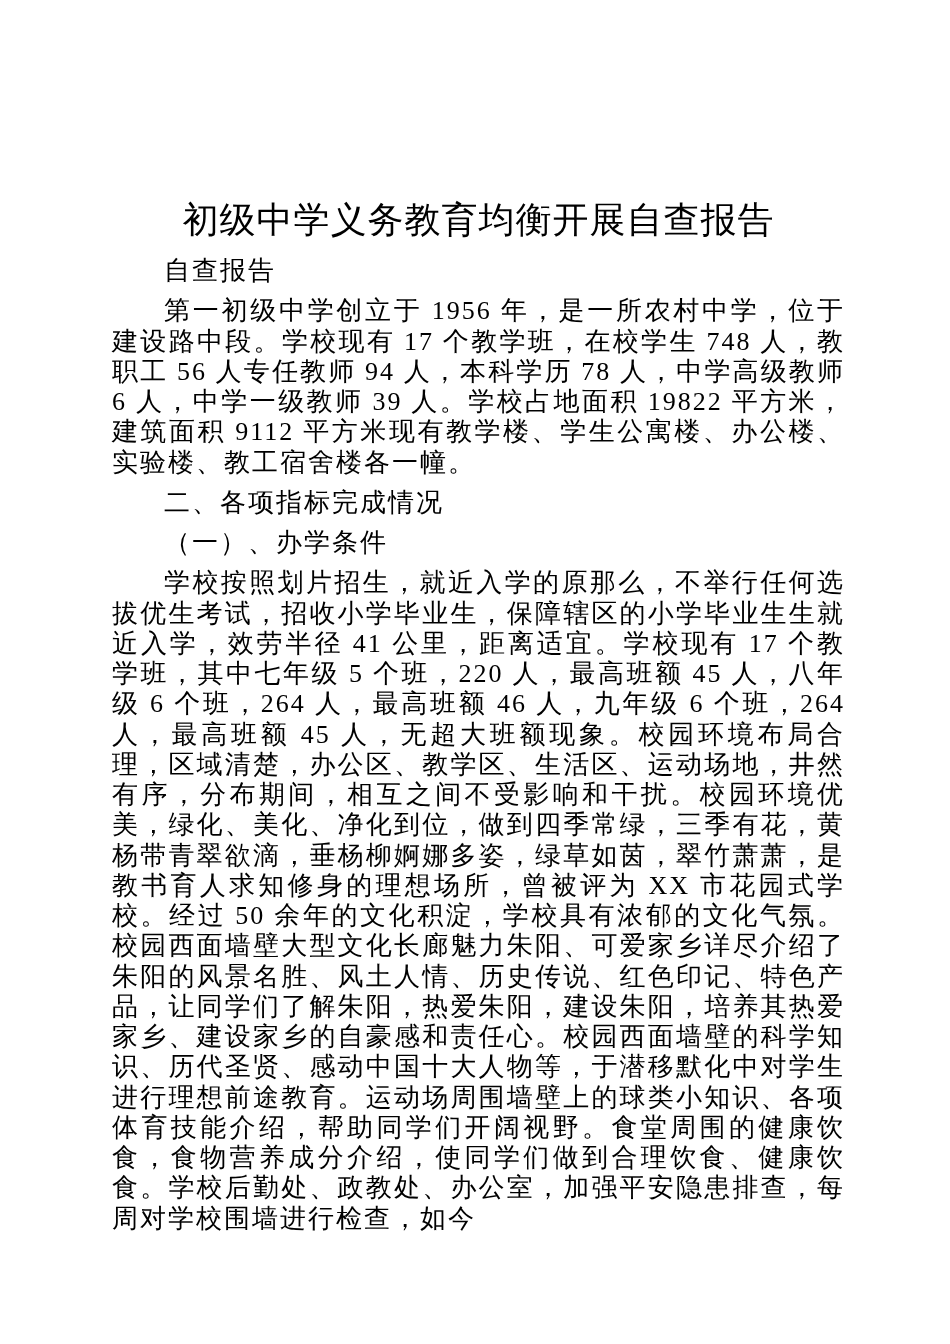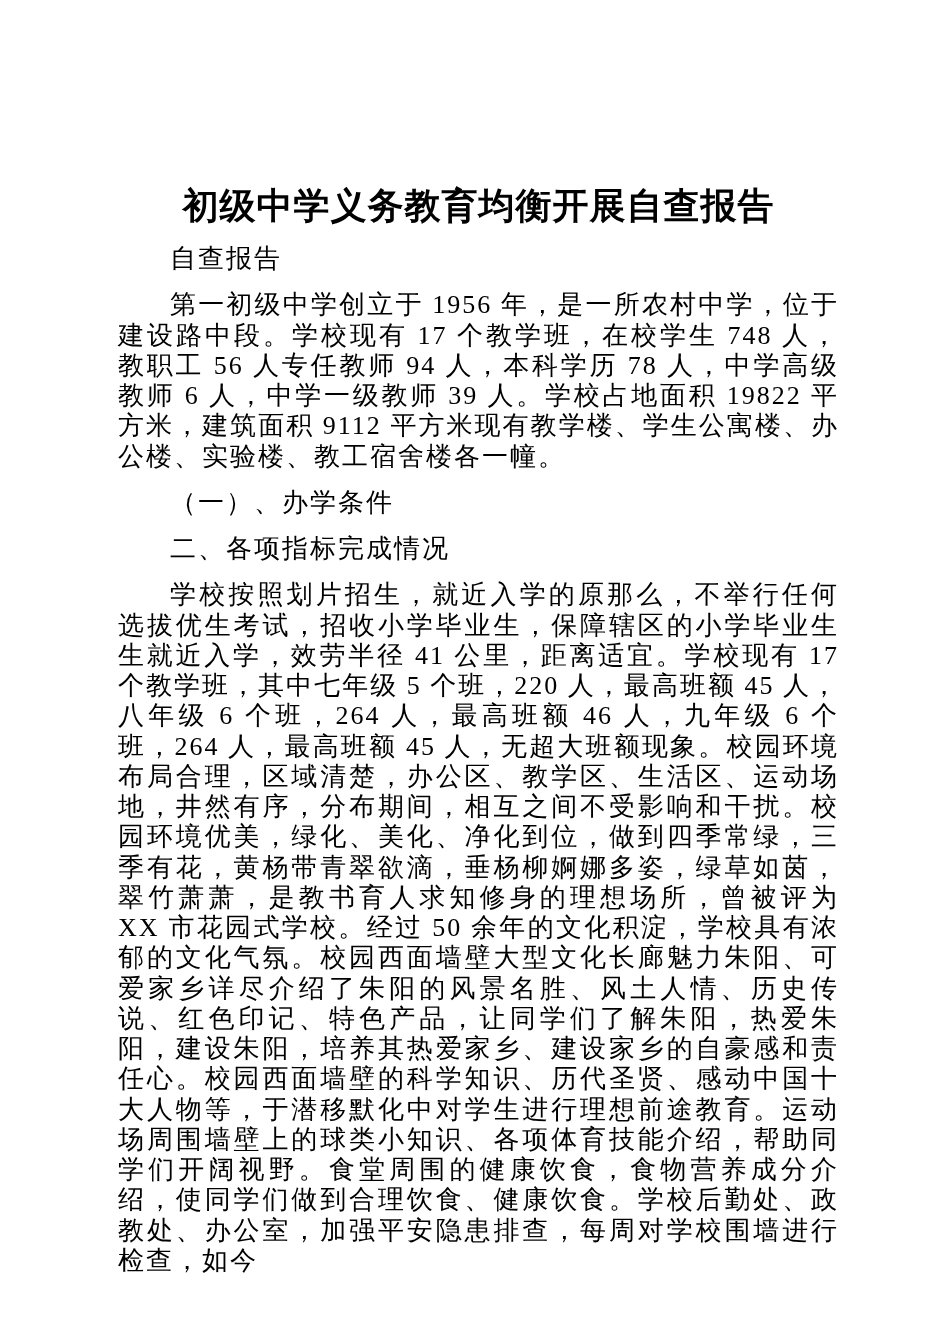--- a/index.html
+++ b/index.html
@@ -10,49 +10,49 @@
   .page {
     position: relative;
     width: 950px;
     height: 1344px;
     background: #ffffff;
     overflow: hidden;
     font-family: "Liberation Serif", serif;
     color: #000000;
   }
   .doc-title {
-    margin: 0;
+    margin: 14px;
     padding: 185px 95px 0 102px;
     text-align: center;
     font-size: 36px;
-    font-weight: bold;
+    font-weight: normal;
     line-height: 1.2;
     letter-spacing: 1px;
     font-family: "Liberation Serif", serif;
   }
   .doc-body {
     margin: 9px 95px 0 102px;
     font-size: 26px;
     line-height: 30.25px;
     letter-spacing: 2px;
     text-align: justify;
     text-justify: inter-character;
   }
   .para {
-    margin: 16px;
+    margin: 10px;
     padding: 0;
     text-indent: 2em;
   }
 </style>
 </head>
 <body>
 
 <div class="page">
   <h1 class="doc-title">初级中学义务教育均衡开展自查报告</h1>
 
   <div class="doc-body">
     <p class="para">自查报告</p>
     <p class="para">第一初级中学创立于 1956 年，是一所农村中学，位于建设路中段。学校现有 17 个教学班，在校学生 748 人，教职工 56 人专任教师 94 人，本科学历 78 人，中学高级教师 6 人，中学一级教师 39 人。学校占地面积 19822 平方米，建筑面积 9112 平方米现有教学楼、学生公寓楼、办公楼、实验楼、教工宿舍楼各一幢。</p>
+    <p class="para">二、各项指标完成情况</p>
     <p class="para">（一）、办学条件</p>
-    <p class="para">二、各项指标完成情况</p>
     <p class="para">学校按照划片招生，就近入学的原那么，不举行任何选拔优生考试，招收小学毕业生，保障辖区的小学毕业生生就近入学，效劳半径 41 公里，距离适宜。学校现有 17 个教学班，其中七年级 5 个班，220 人，最高班额 45 人，八年级 6 个班，264 人，最高班额 46 人，九年级 6 个班，264 人，最高班额 45 人，无超大班额现象。校园环境布局合理，区域清楚，办公区、教学区、生活区、运动场地，井然有序，分布期间，相互之间不受影响和干扰。校园环境优美，绿化、美化、净化到位，做到四季常绿，三季有花，黄杨带青翠欲滴，垂杨柳婀娜多姿，绿草如茵，翠竹萧萧，是教书育人求知修身的理想场所，曾被评为 XX 市花园式学校。经过 50 余年的文化积淀，学校具有浓郁的文化气氛。校园西面墙壁大型文化长廊魅力朱阳、可爱家乡详尽介绍了朱阳的风景名胜、风土人情、历史传说、红色印记、特色产品，让同学们了解朱阳，热爱朱阳，建设朱阳，培养其热爱家乡、建设家乡的自豪感和责任心。校园西面墙壁的科学知识、历代圣贤、感动中国十大人物等，于潜移默化中对学生进行理想前途教育。运动场周围墙壁上的球类小知识、各项体育技能介绍，帮助同学们开阔视野。食堂周围的健康饮食，食物营养成分介绍，使同学们做到合理饮食、健康饮食。学校后勤处、政教处、办公室，加强平安隐患排查，每周对学校围墙进行检查，如今</p>
   </div>
 </div>
 
 </body></html>

